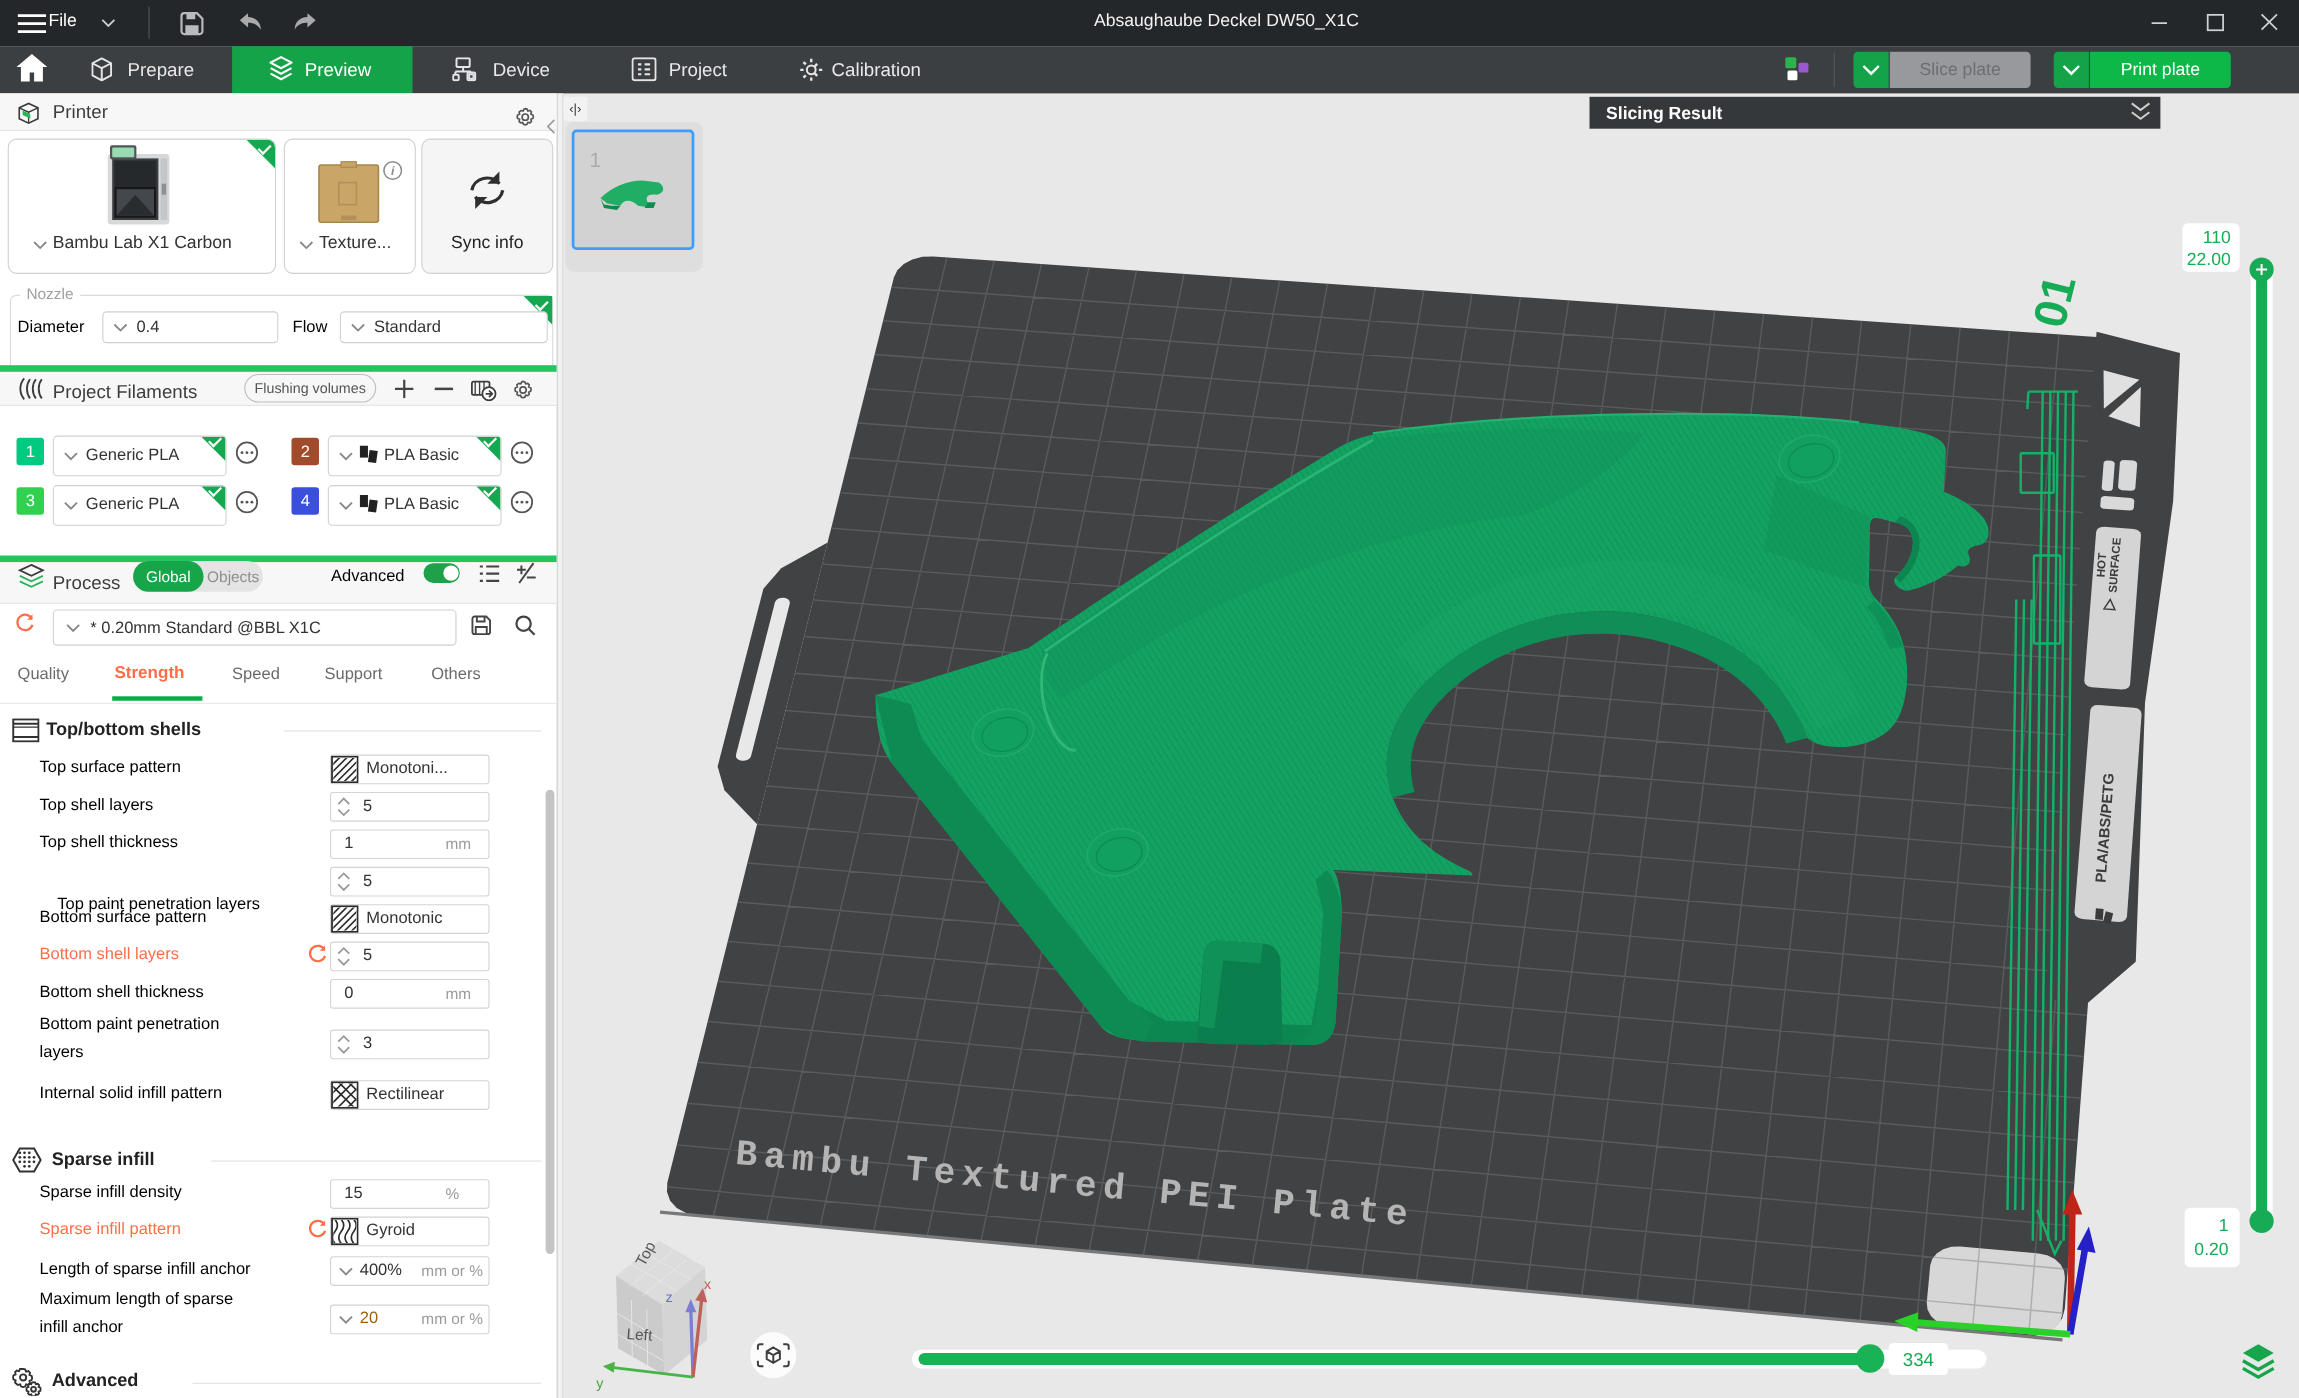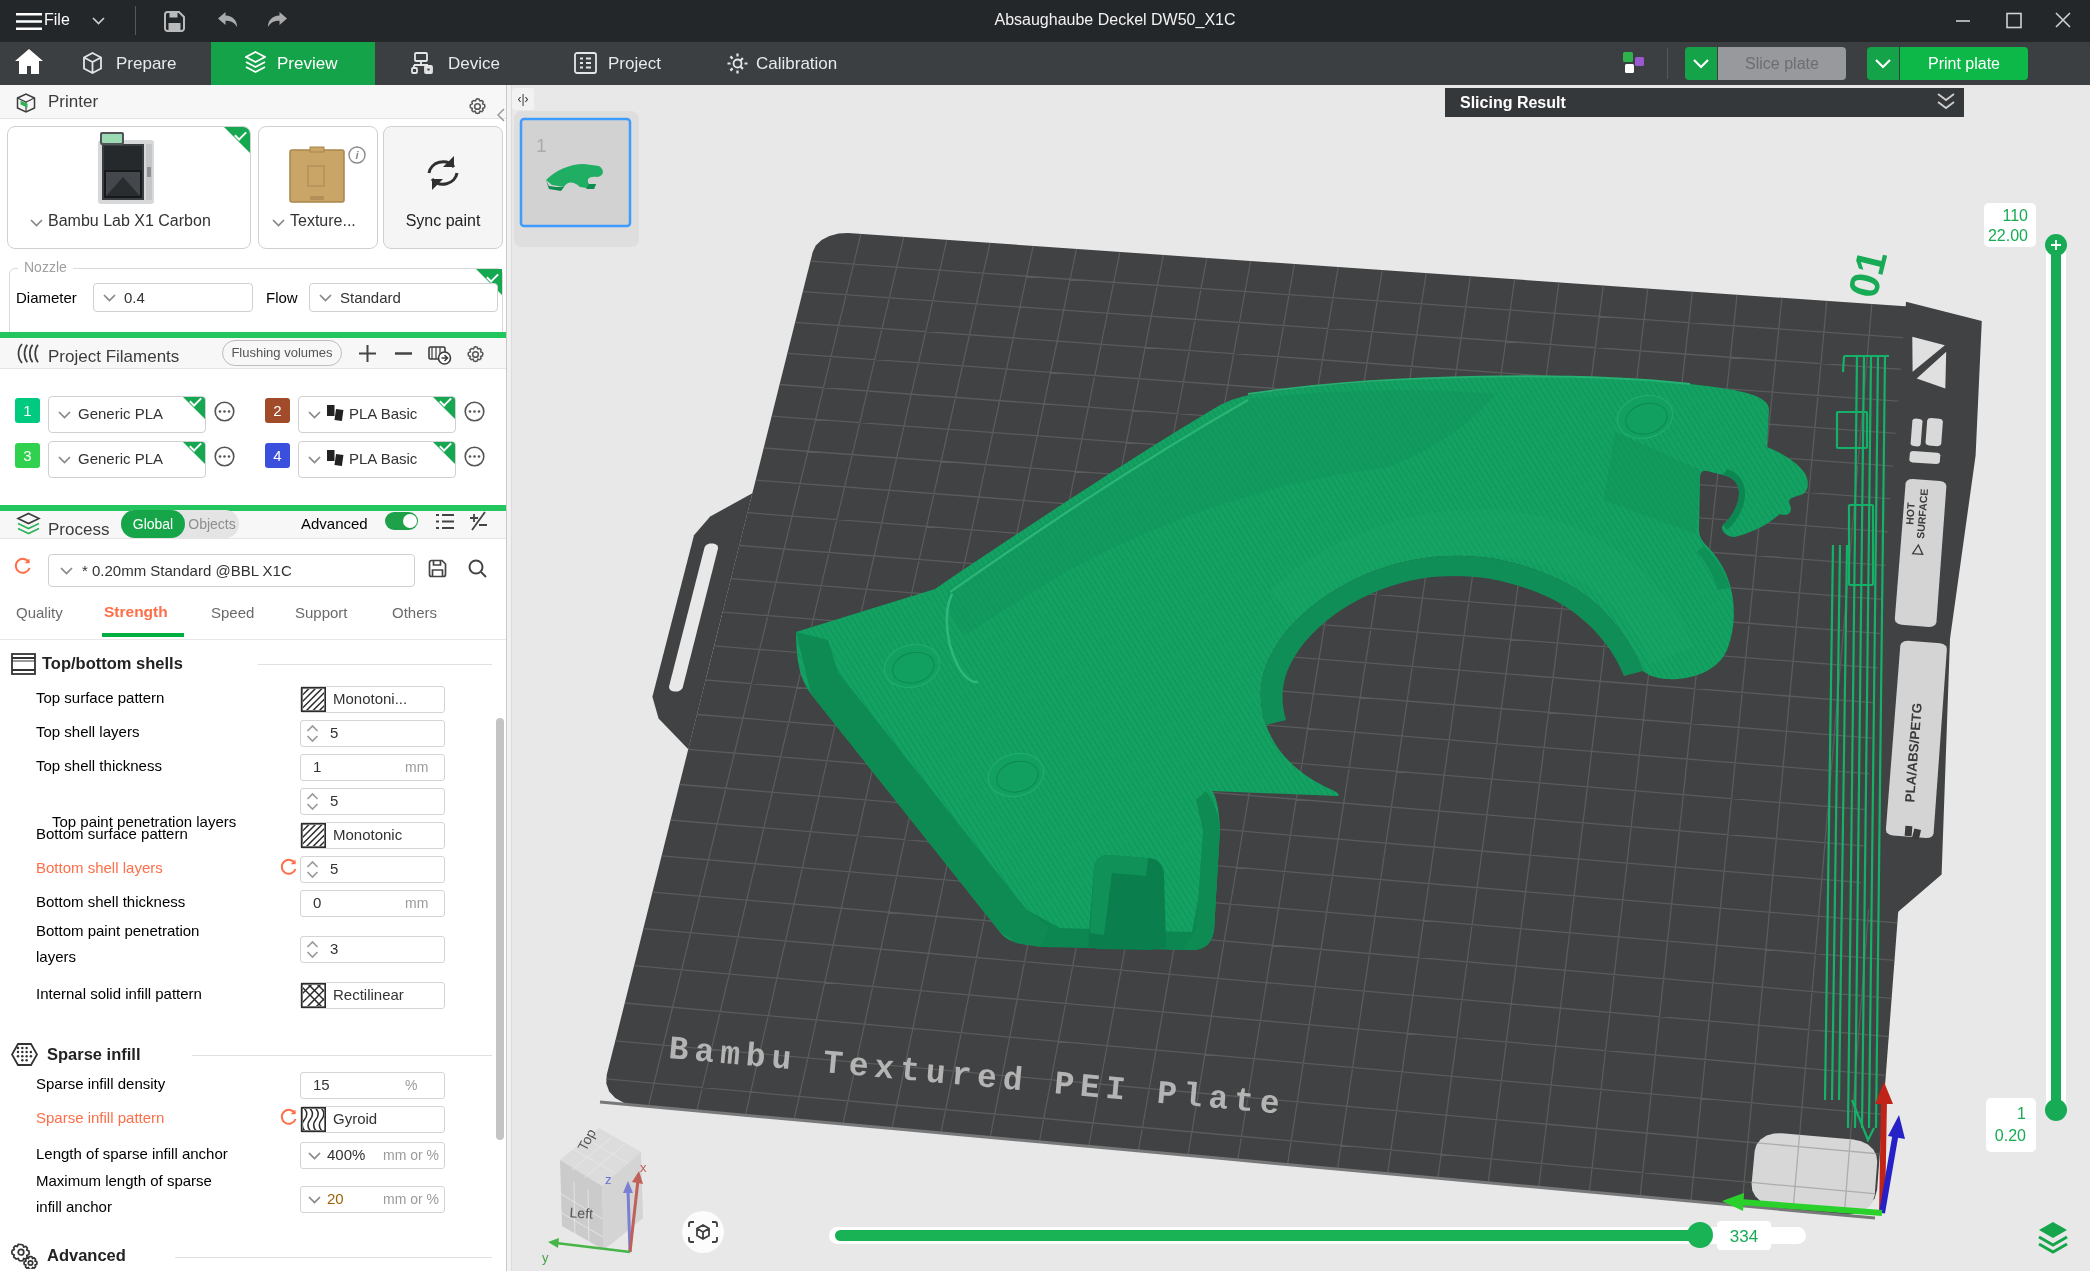--- a/index.html
+++ b/index.html
@@ -287,21 +287,21 @@
     <path d="M1 1l5.5 5.5L12 1" fill="none" stroke="#888" stroke-width="1.7"></path>
   </svg>
 <div class="abs" style="left:290px;top:212px;font-size:16px;color:#333;">Texture...</div>
 <div class="abs card" style="left:383px;top:126px;width:120px;height:123px;background:#f5f5f5;"></div>
 <svg class="abs" style="left:420px;top:152px" width="46" height="42" fill="none" stroke="#2f2f2f" stroke-width="3">
     <path d="M9 21a14 13 0 0125-6"></path>
     <path d="M37 21a14 13 0 01-25 6"></path>
     <path d="M34 4v11H23" fill="#2f2f2f" stroke="none"></path>
     <path d="M12 38V27h11" fill="#2f2f2f" stroke="none"></path>
   </svg>
-<div class="abs" style="left:383px;top:212px;width:120px;text-align:center;font-size:16px;color:#222;">Sync paint</div>
+<div class="abs" style="left:383px;top:212px;width:120px;text-align:center;font-size:16px;color:#222;">Sync info</div>
 <div class="abs" style="left:9px;top:268px;width:494px;height:70px;border:1px solid #dadada;border-radius:6px;">
     <div class="corner-check" style="border-top-color:#16a850;"></div>
   </div>
 <div class="abs" style="left:18px;top:259px;background:#fff;padding:0 6px;font-size:14px;color:#9f9f9f;">Nozzle</div>
 <div class="abs lbl" style="left:16px;top:289px;">Diameter</div>
 <div class="abs ddbox" style="left:93px;top:283px;width:160px;height:29px;"></div>
 <svg class="abs" style="left:103px;top:294px" width="13" height="8">
     <path d="M1 1l5.5 5.5L12 1" fill="none" stroke="#888" stroke-width="1.7"></path>
   </svg>
 <div class="abs" style="left:124px;top:289px;font-size:15px;color:#333;">0.4</div>
@@ -391,21 +391,21 @@
     <rect x="0" y="0" width="7.5" height="11" fill="#222"></rect>
     <rect x="9" y="4" width="7.5" height="11" fill="#222" transform="rotate(8 9 4)"></rect>
   </svg>
 <div class="abs" style="left:349px;top:450px;font-size:15px;color:#333;">PLA Basic</div>
 <svg class="abs" style="left:464px;top:446px" width="21" height="21">
     <circle cx="10.5" cy="10.5" r="9.3" fill="none" stroke="#555" stroke-width="1.6"></circle>
     <circle cx="6" cy="10.5" r="1.3" fill="#555"></circle>
     <circle cx="10.5" cy="10.5" r="1.3" fill="#555"></circle>
     <circle cx="15" cy="10.5" r="1.3" fill="#555"></circle>
   </svg>
-<div class="abs sechead" style="top:505px;height:34px;">
+<div class="abs sechead" style="top:505px;height:44px;">
     <span class="t" style="top:9px;">Process</span>
   </div>
 <svg class="abs" style="left:16px;top:512px" width="25" height="24" fill="none" stroke="#3c3c3c" stroke-width="1.6">
     <path d="M12.5 1.5 23 6.5l-10.5 5L2 6.5z"></path>
     <path d="M23 11.5l-10.5 5L2 11.5M23 16.5l-10.5 5L2 16.5" stroke="#2bb457"></path>
   </svg>
 <div class="abs" style="left:121px;top:510px;width:118px;height:28px;background:#e4e4e4;border-radius:14px;"></div>
 <div class="abs" style="left:121px;top:510px;width:64px;height:28px;background:#17a54a;border-radius:14px;color:#fff;font-size:14px;text-align:center;line-height:28px;">Global</div>
 <div class="abs" style="left:185px;top:510px;width:54px;height:28px;color:#8e8e8e;font-size:14px;text-align:center;line-height:28px;">Objects</div>
 <div class="abs lbl" style="left:301px;top:515px;">Advanced</div>

